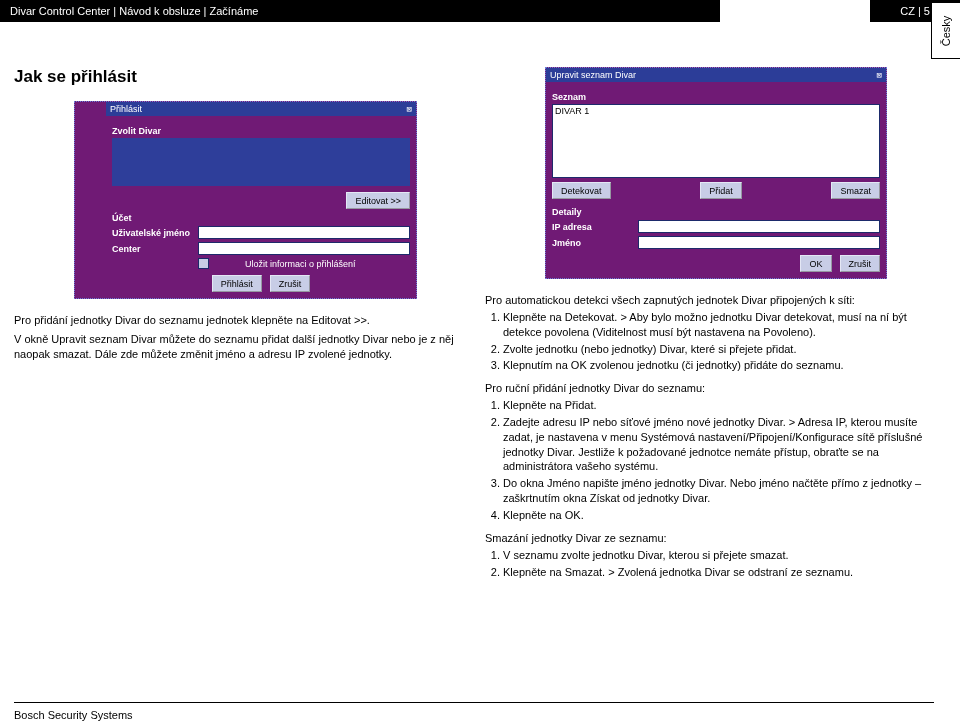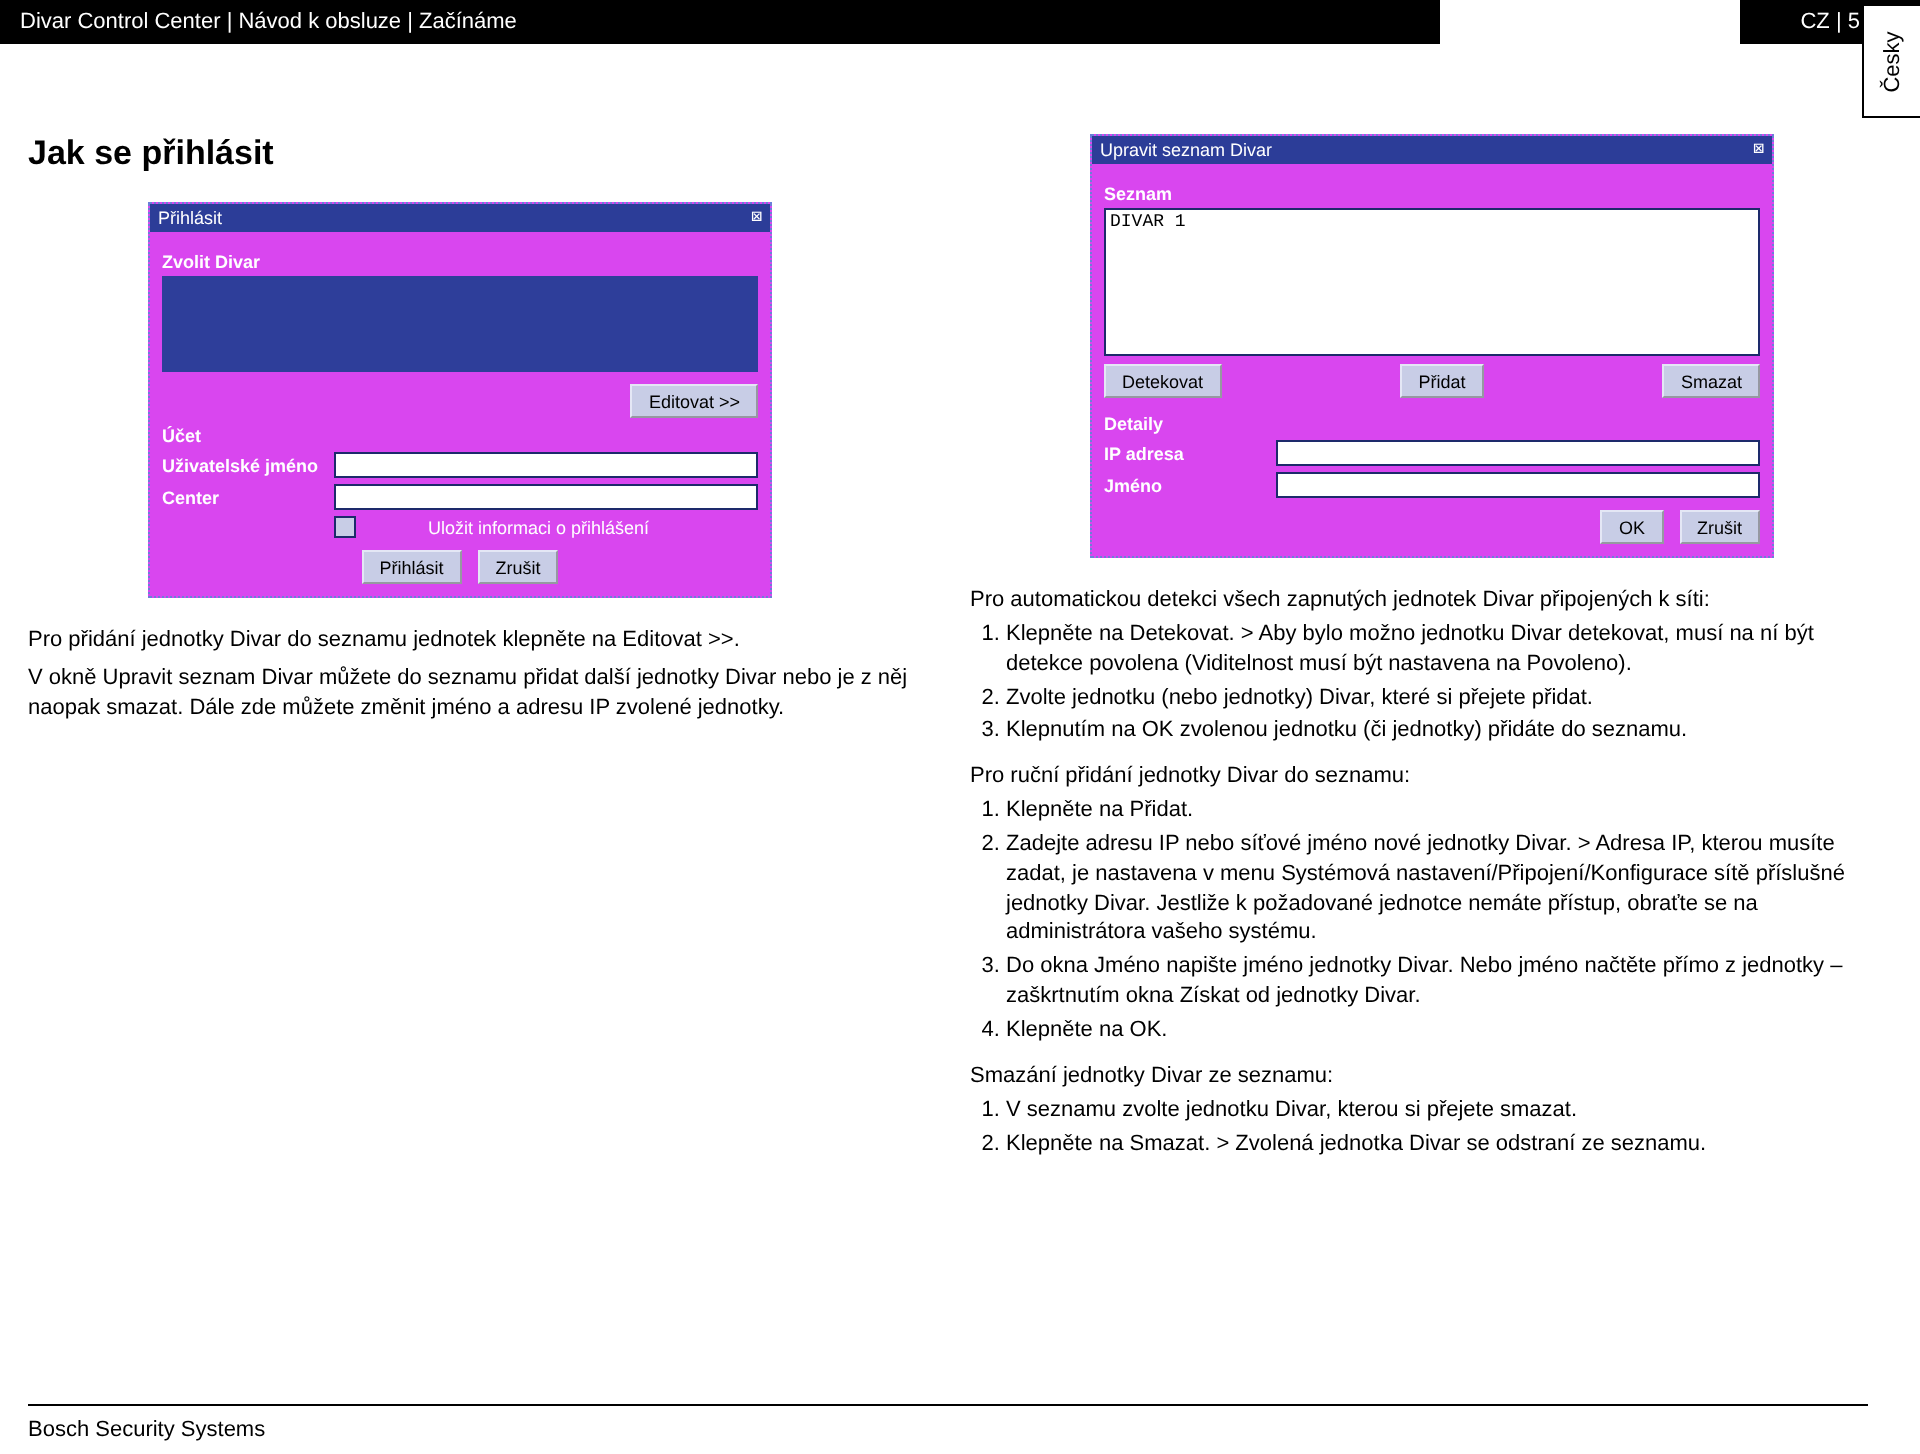--- a/index.html
+++ b/index.html
@@ -74,21 +74,21 @@
     margin: 0 0 4px 0;
     line-height: 1.35;
   }
   .two-col {
     display: flex;
     gap: 26px;
   }
   .col-left { width: 445px; }
   .col-right { flex: 1; }
   .ui-window {
-    background: #d946ef;
+    background: #701a75;
     border: 1px dotted #6b7fd8;
     font-size: 9px;
     color: #fff;
   }
   .ui-titlebar {
     background: #2c3d98;
     display: flex;
     align-items: center;
     height: 14px;
     padding: 0 4px;
@@ -104,39 +104,38 @@
     flex: 1;
     color: #000;
     padding: 0 2px;
   }
   .ui-listbox {
     background: #fff;
     border: 1px solid #1d2a6b;
     height: 70px;
     color: #000;
     padding: 1px 2px;
-    font-family: Liberation Mono, monospace;
   }
   .ui-btn {
     background: #c8cde6;
     border: 1px outset #e4e7f5;
     color: #000;
     font-size: 9px;
     height: 15px;
     padding: 0 8px;
     display: inline-flex;
     align-items: center;
     justify-content: center;
   }
   .ui-btn-row { display: flex; gap: 8px; justify-content: flex-end; margin-top: 6px; }
   .ui-btn-row.center { justify-content: center; }
   .checkbox-square {
     width: 9px; height: 9px; background: #c8cde6; border: 1px solid #1d2a6b; display: inline-block; margin-right: 4px;
   }
-  .win-login { width: 310px; margin: 10px 0 0 60px; }
+  .win-login { width: 310px; margin: 10px 0 0 60px; padding-left: 31px; }
   .win-login .spacer-dark { background: #2e3e9a; height: 48px; margin: 2px 0 6px 0; }
   .win-edit { width: 340px; margin: 0 0 14px 60px; }
   .instr-block p { margin-bottom: 2px; }
   ol.numlist {
     font-size: 11px;
     margin: 2px 0 8px 0;
     padding-left: 18px;
   }
   ol.numlist li { margin-bottom: 2px; line-height: 1.35; }
   .footer {

